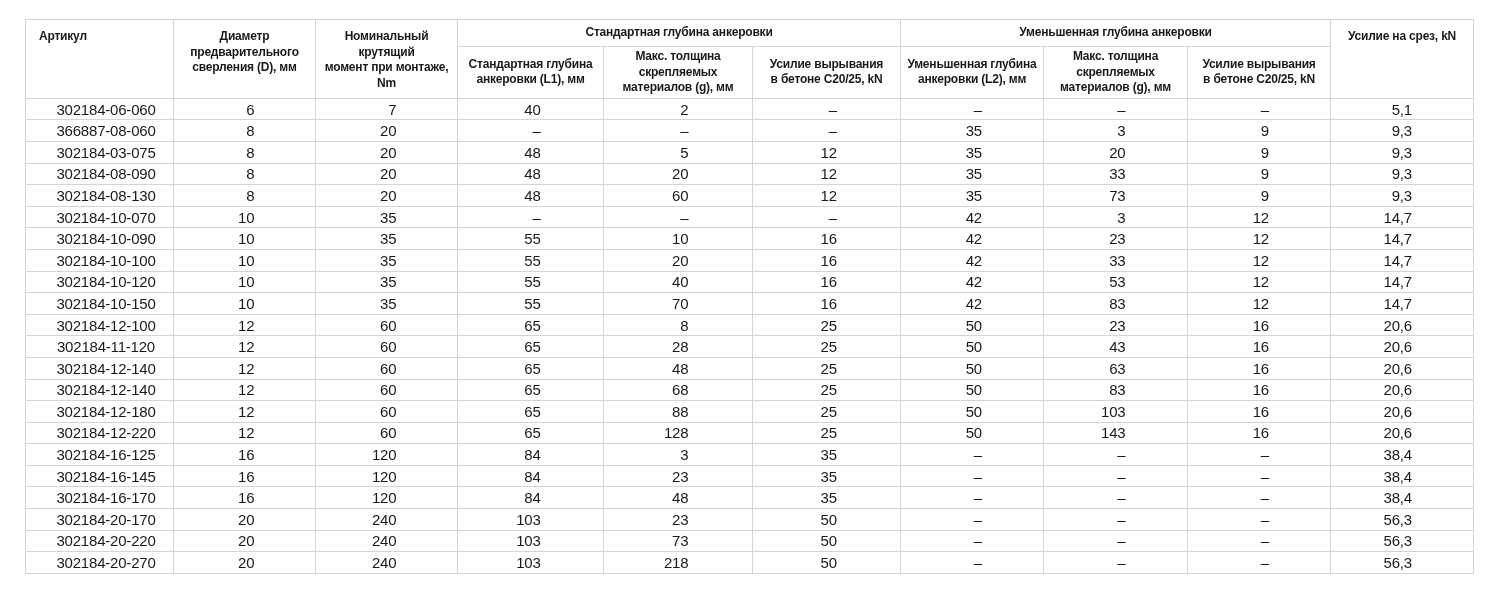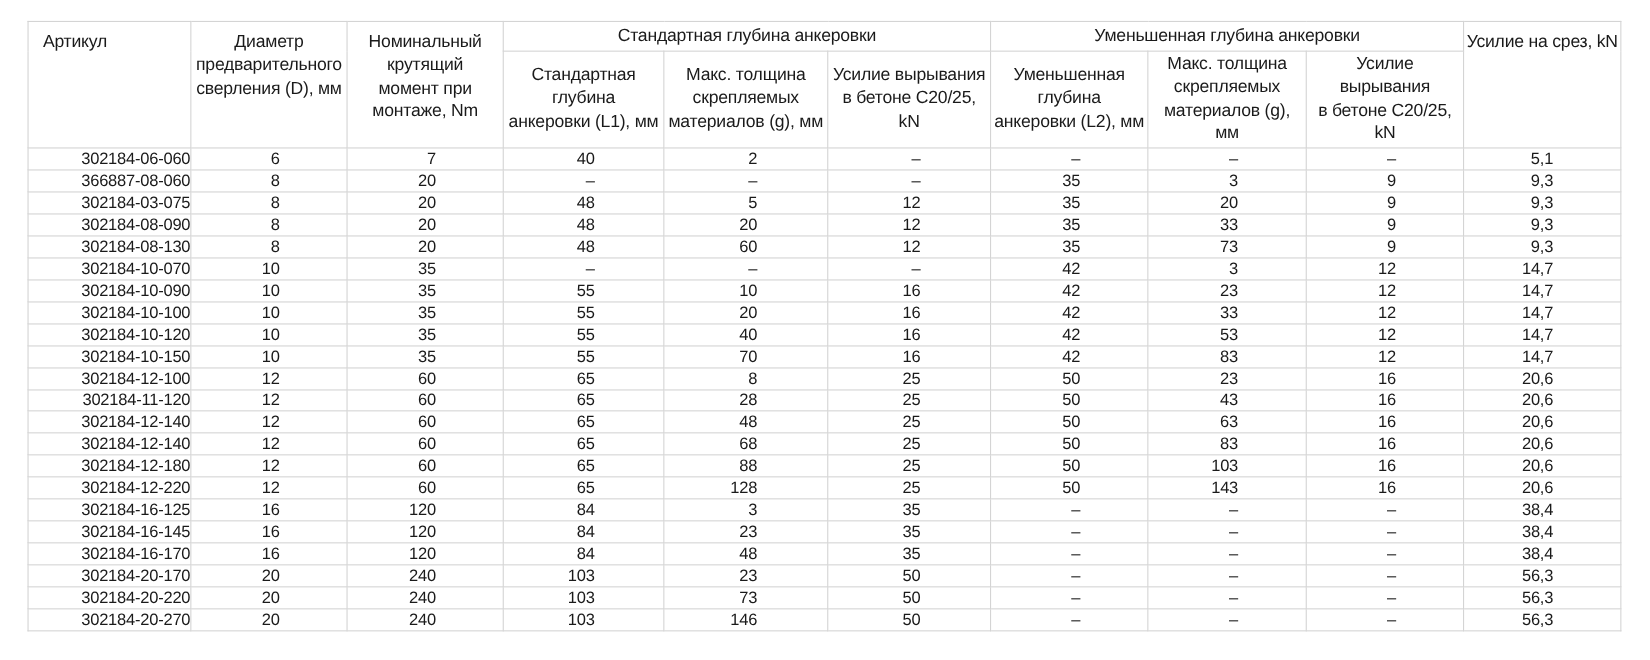--- a/index.html
+++ b/index.html
@@ -15,22 +15,22 @@
     border-collapse: collapse;
     table-layout: fixed;
     width: 1448px;
     height: 555px;
   }
   th, td {
     border: 1px solid #d4d4d4;
     overflow: hidden;
   }
   thead th {
-    font-weight: 400;
-    font-size: 16px;
+    font-weight: 700;
+    font-size: 12px;
     line-height: 1.3;
     text-align: center;
     white-space: pre-line;
     letter-spacing: -0.2px;
   }
   thead tr.group-row { height: 27px; }
   thead tr.sub-row { height: 48px; margin-top: 44px; }
   th.rowspan-head {
     vertical-align: top;
     padding-top: 9px;
@@ -40,21 +40,21 @@
     padding-left: 13px;
   }
   th.group-head { vertical-align: middle; }
   th.sub-head { vertical-align: middle; padding: 2px; }
   tbody td {
     font-size: 15px;
     vertical-align: middle;
     letter-spacing: -0.2px;
   }
   .cell-left {
-    text-align: right;
+    text-align: center;
     padding-left: 13px;
     white-space: nowrap;
   }
   .cell-num {
     width: 57%;
     text-align: right;
     white-space: nowrap;
   }
 </style>
 </head>
@@ -780,21 +780,21 @@
           <td>
             <div class="cell-num">20</div>
           </td>
           <td>
             <div class="cell-num">240</div>
           </td>
           <td>
             <div class="cell-num">103</div>
           </td>
           <td>
-            <div class="cell-num">146</div>
+            <div class="cell-num">218</div>
           </td>
           <td>
             <div class="cell-num">50</div>
           </td>
           <td>
             <div class="cell-num">–</div>
           </td>
           <td>
             <div class="cell-num">–</div>
           </td>

